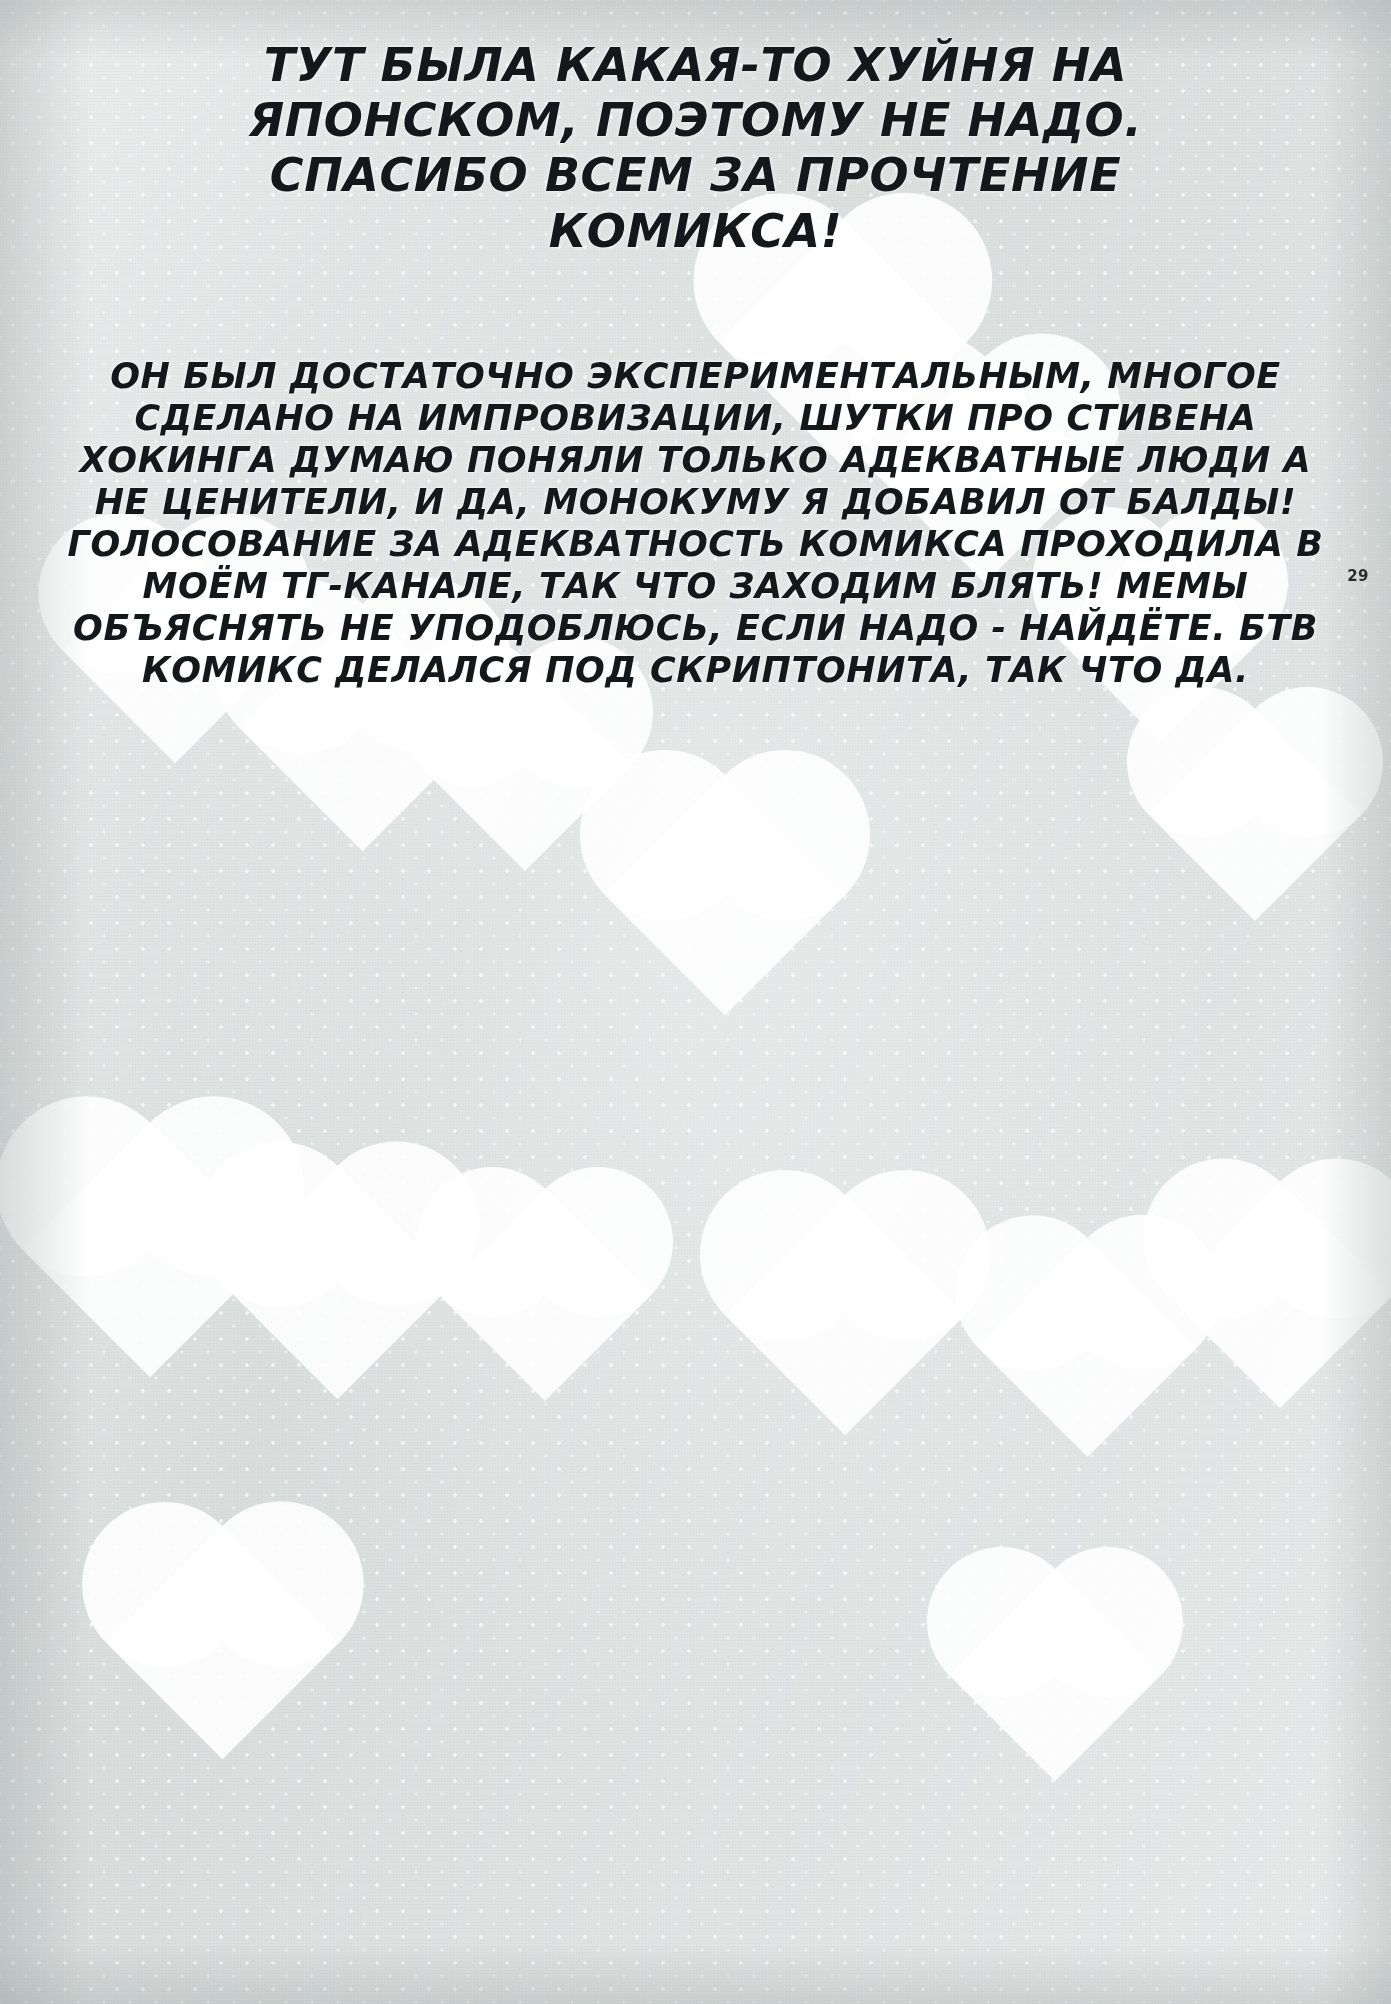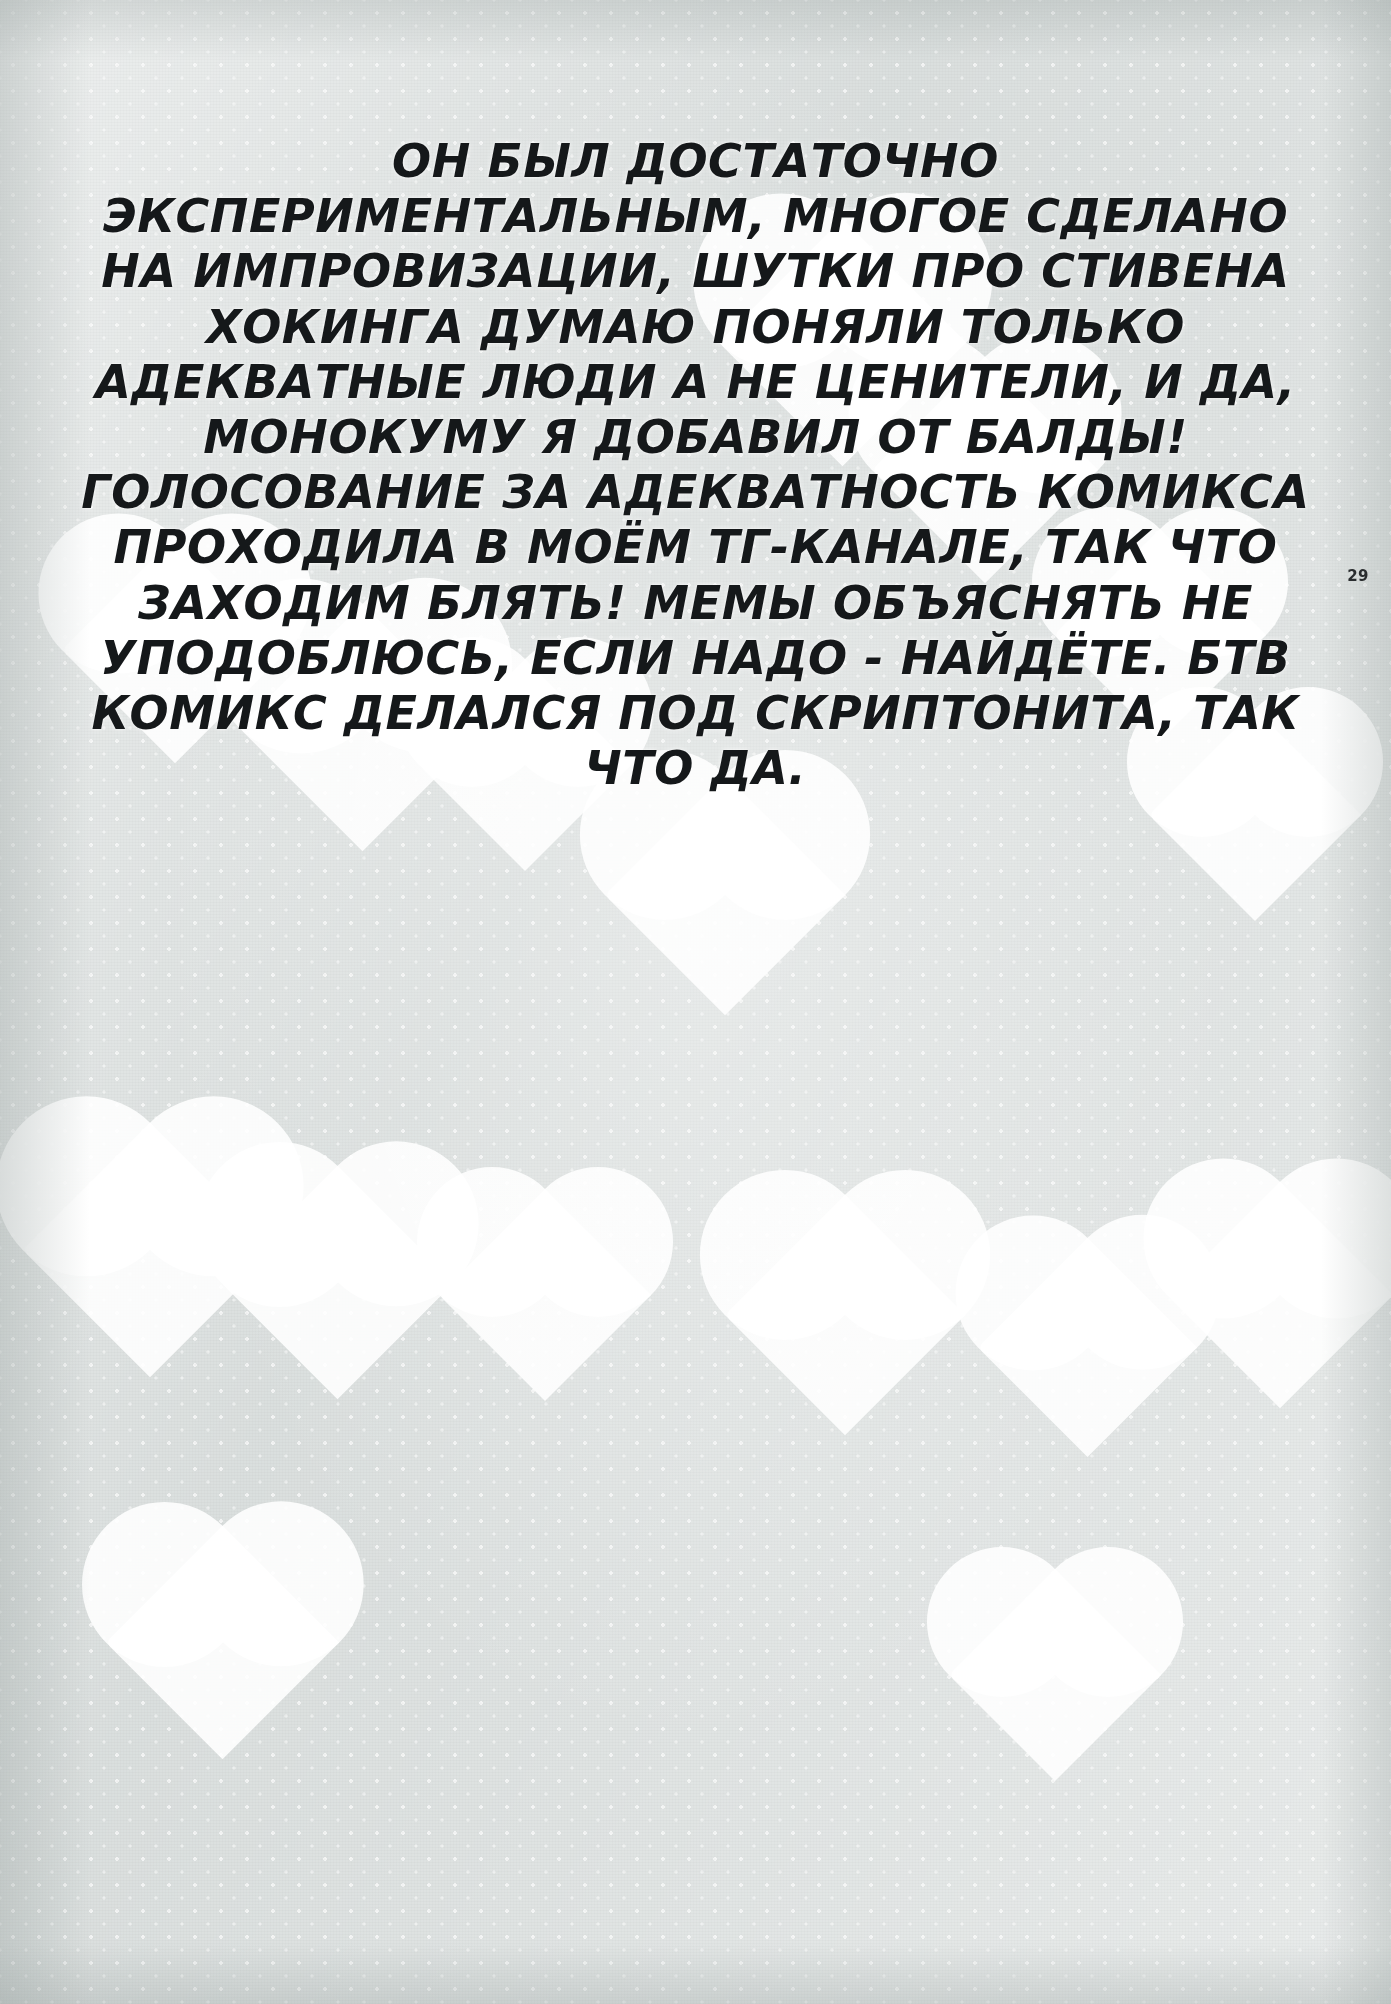--- a/index.html
+++ b/index.html
@@ -97,21 +97,21 @@
     text-shadow:
       0 0 2px rgba(255,255,255,0.85),
       0 0 6px rgba(255,255,255,0.65);
   }
   .para-1 {
     font-size: 46px;
     margin: 0 auto;
     width: 1060px;
   }
   .para-2 {
-    font-size: 46px;
+    font-size: 35px;
     margin: 96px auto 0 auto;
     width: 1270px;
   }
   .page-number {
     position: absolute;
     right: 22px;
     top: 520px;
     font-family: "DejaVu Sans", sans-serif;
     font-size: 15px;
     font-weight: 700;
@@ -144,18 +144,19 @@
       <div class="heart" style="left: 760px; top: 1230px; width: 170px; height: 170px;"></div>
       <div class="heart" style="left: 1010px; top: 1270px; width: 155px; height: 155px;"></div>
       <div class="heart" style="left: 1200px; top: 1215px; width: 160px; height: 160px;"></div>
       <div class="heart" style="left: 140px; top: 1560px; width: 165px; height: 165px;"></div>
       <div class="heart" style="left: 980px; top: 1600px; width: 150px; height: 150px;"></div>
     </div>
 
   <div class="bg-vignette"></div>
 
   <div class="content">
+    <p class="para para-1">ТУТ БЫЛА КАКАЯ-ТО ХУЙНЯ НА ЯПОНСКОМ, ПОЭТОМУ НЕ НАДО. СПАСИБО ВСЕМ ЗА ПРОЧТЕНИЕ КОМИКСА!</p>
     <p class="para para-2">ОН БЫЛ ДОСТАТОЧНО ЭКСПЕРИМЕНТАЛЬНЫМ, МНОГОЕ СДЕЛАНО НА ИМПРОВИЗАЦИИ, ШУТКИ ПРО СТИВЕНА ХОКИНГА ДУМАЮ ПОНЯЛИ ТОЛЬКО АДЕКВАТНЫЕ ЛЮДИ А НЕ ЦЕНИТЕЛИ, И ДА, МОНОКУМУ Я ДОБАВИЛ ОТ БАЛДЫ! ГОЛОСОВАНИЕ ЗА АДЕКВАТНОСТЬ КОМИКСА ПРОХОДИЛА В МОЁМ ТГ-КАНАЛЕ, ТАК ЧТО ЗАХОДИМ БЛЯТЬ! МЕМЫ ОБЪЯСНЯТЬ НЕ УПОДОБЛЮСЬ, ЕСЛИ НАДО - НАЙДЁТЕ. БТВ КОМИКС ДЕЛАЛСЯ ПОД СКРИПТОНИТА, ТАК ЧТО ДА.</p>
   </div>
 
   <div class="page-number">29</div>
 
 </div>
 
 </body></html>

